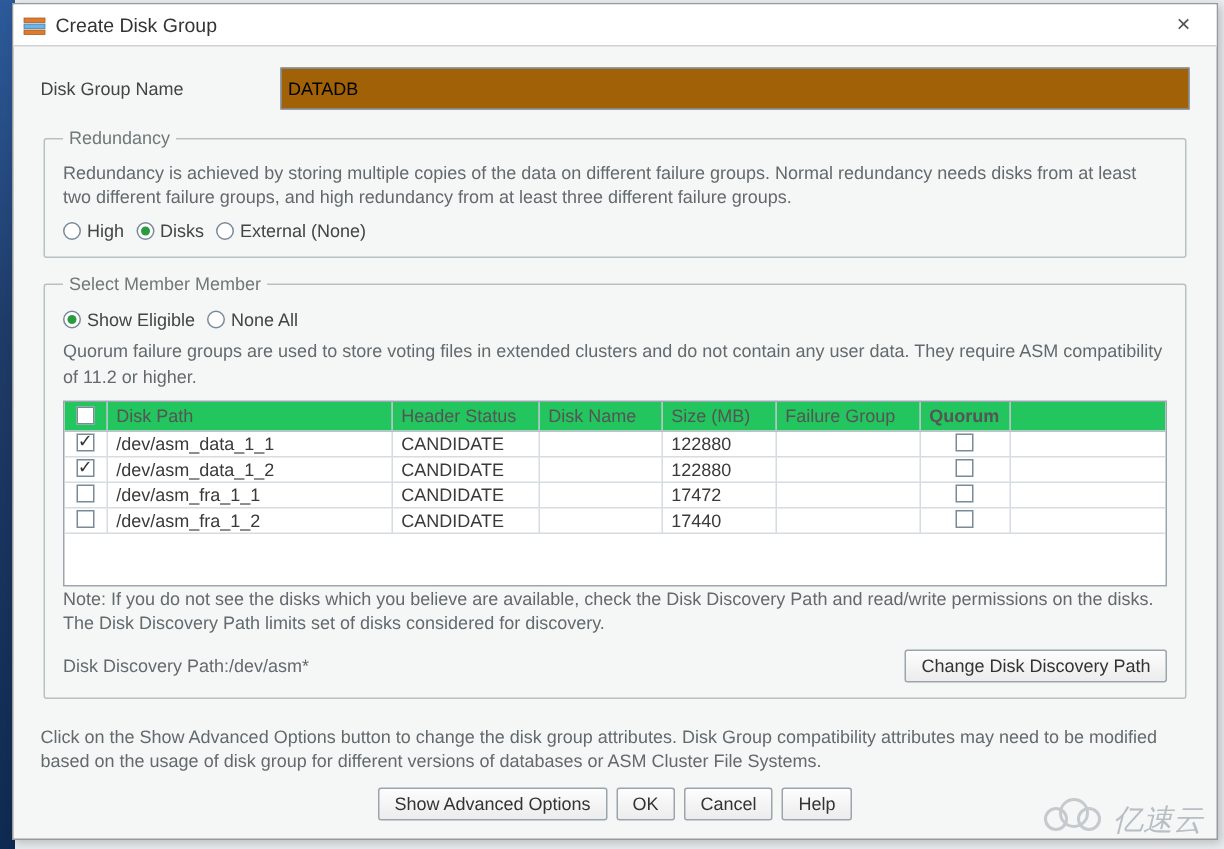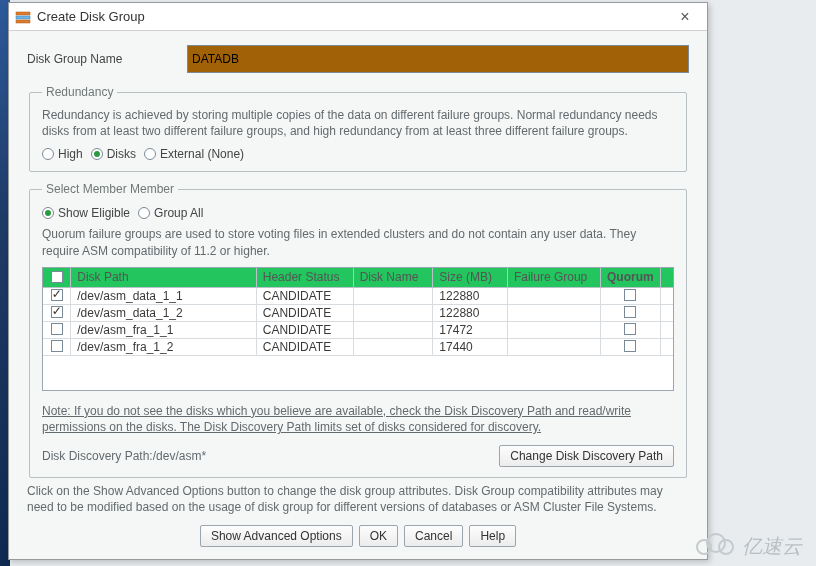--- a/index.html
+++ b/index.html
@@ -14,21 +14,21 @@
     height: 566px;
     overflow: hidden;
   }
   .left-bg {
     position: absolute; left: 0; top: 0; width: 10px; height: 100%;
     background: linear-gradient(to bottom, #2c5a9a 0%, #1e3a66 40%, #0f2a50 100%);
   }
   .dialog {
     position: absolute;
     left: 8px; top: 2px;
-    width: 700px; height: 558px;
+    width: 804px; height: 558px;
     background: #f5f7f6;
     border: 1px solid #999;
     box-shadow: 2px 2px 6px rgba(0,0,0,0.2);
     display: flex; flex-direction: column;
   }
   .titlebar {
     height: 28px;
     background: #fff;
     border-bottom: 1px solid #d0d0d0;
     display: flex; align-items: center;
@@ -127,21 +127,21 @@
     font-size: 12px; color: #333;
   }
   .col-chk { width: 28px; text-align: center; }
   .col-path { width: 190px; }
   .col-hdr { width: 98px; }
   .col-dname { width: 82px; }
   .col-size { width: 76px; }
   .col-fg { width: 96px; }
   .col-q { width: 60px; text-align: center; }
   thead .col-q { text-align: left; font-weight: bold; }
-  .note { margin-top: 12px; text-decoration: underline; }
+  .note { margin-top: 0; }
   .discovery-row {
     display: flex; align-items: center; margin-top: 10px;
   }
   .discovery-row .lbl { flex: 1; color: #636a6e; }
   .btn {
     background: linear-gradient(#fdfdfd, #ececec);
     border: 1px solid #9aa5ad;
     border-radius: 2px;
     padding: 3px 10px;
     font-size: 12px;
@@ -219,21 +219,21 @@
 
     <fieldset>
       <legend>Select Member Member</legend>
       <div class="radio-row" style="margin-bottom:6px">
         <span class="radio selected">
           <span class="dot"></span>
           <span>Show Eligible</span>
         </span>
         <span class="radio">
           <span class="dot"></span>
-          <span>Group All</span>
+          <span>None All</span>
         </span>
       </div>
       <div class="desc">Quorum failure groups are used to store voting files in extended clusters and do not contain any user data. They require ASM compatibility of 11.2 or higher.</div>
 
       <div class="table-wrap">
         <table>
           <thead>
             <tr>
               <th class="col-chk"><span class="chk"></span></th>
               <th class="col-path">Disk Path</th>

